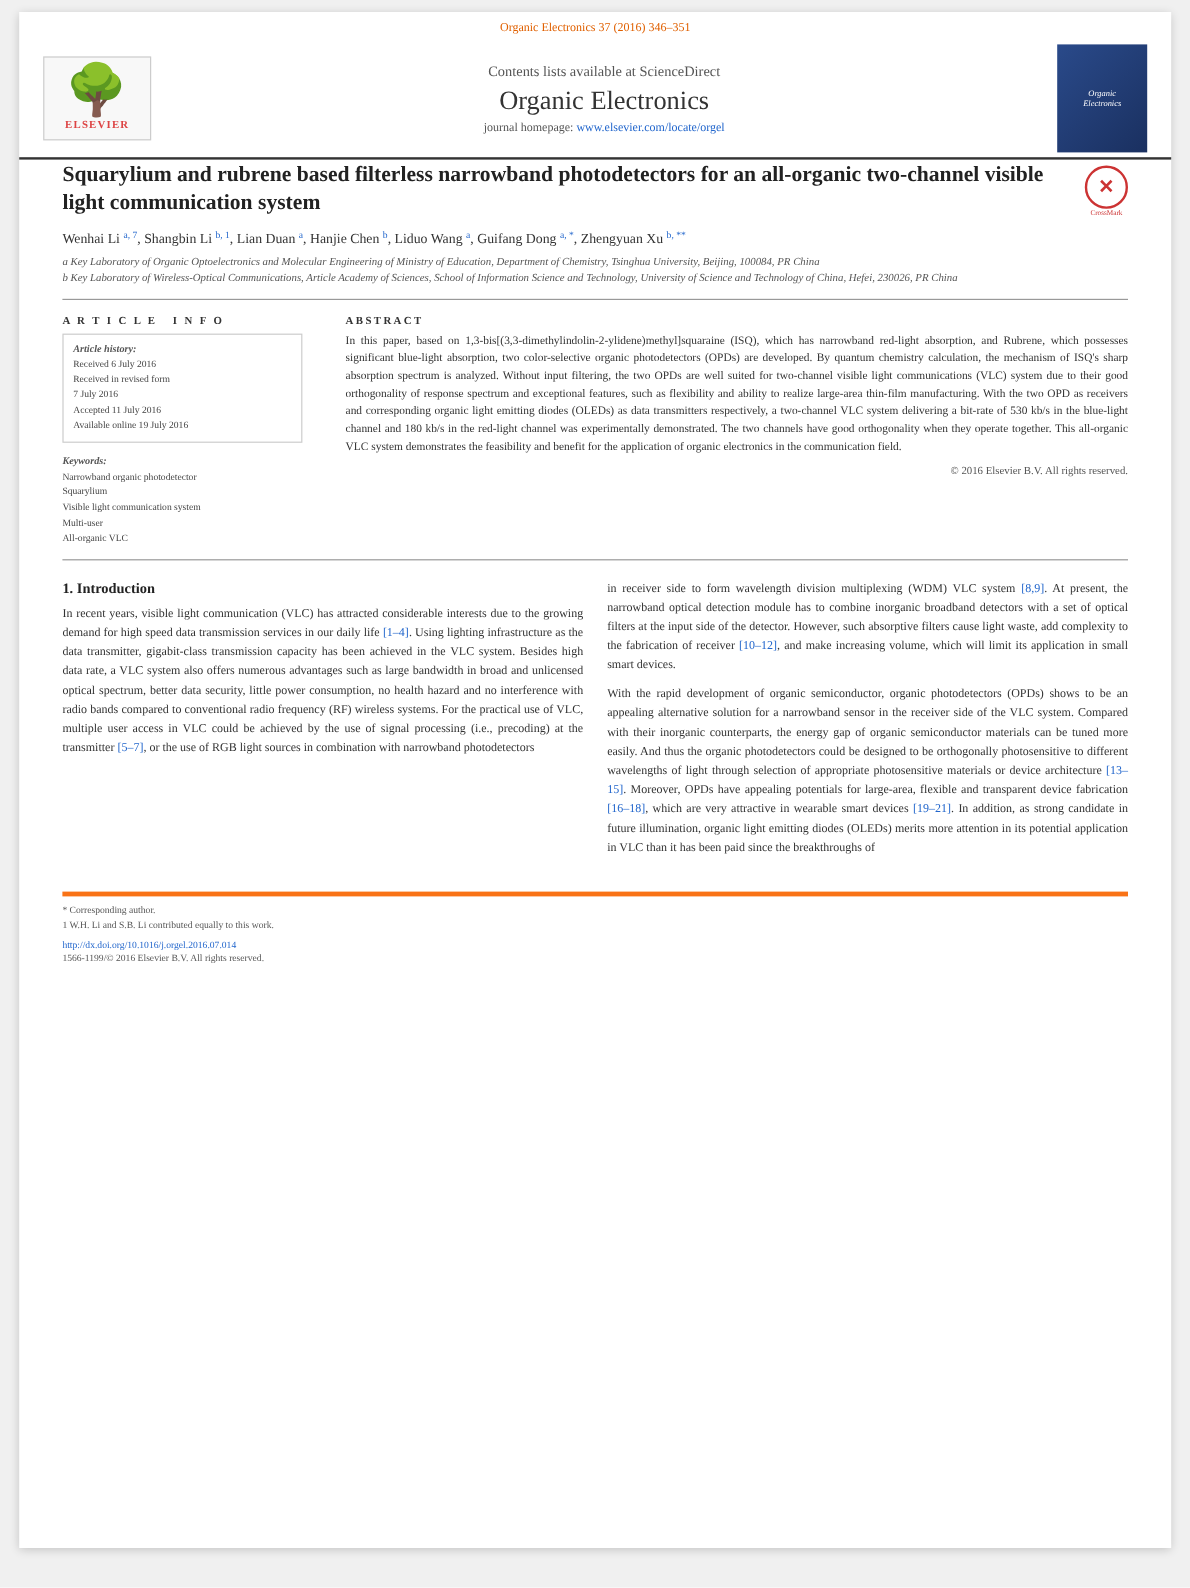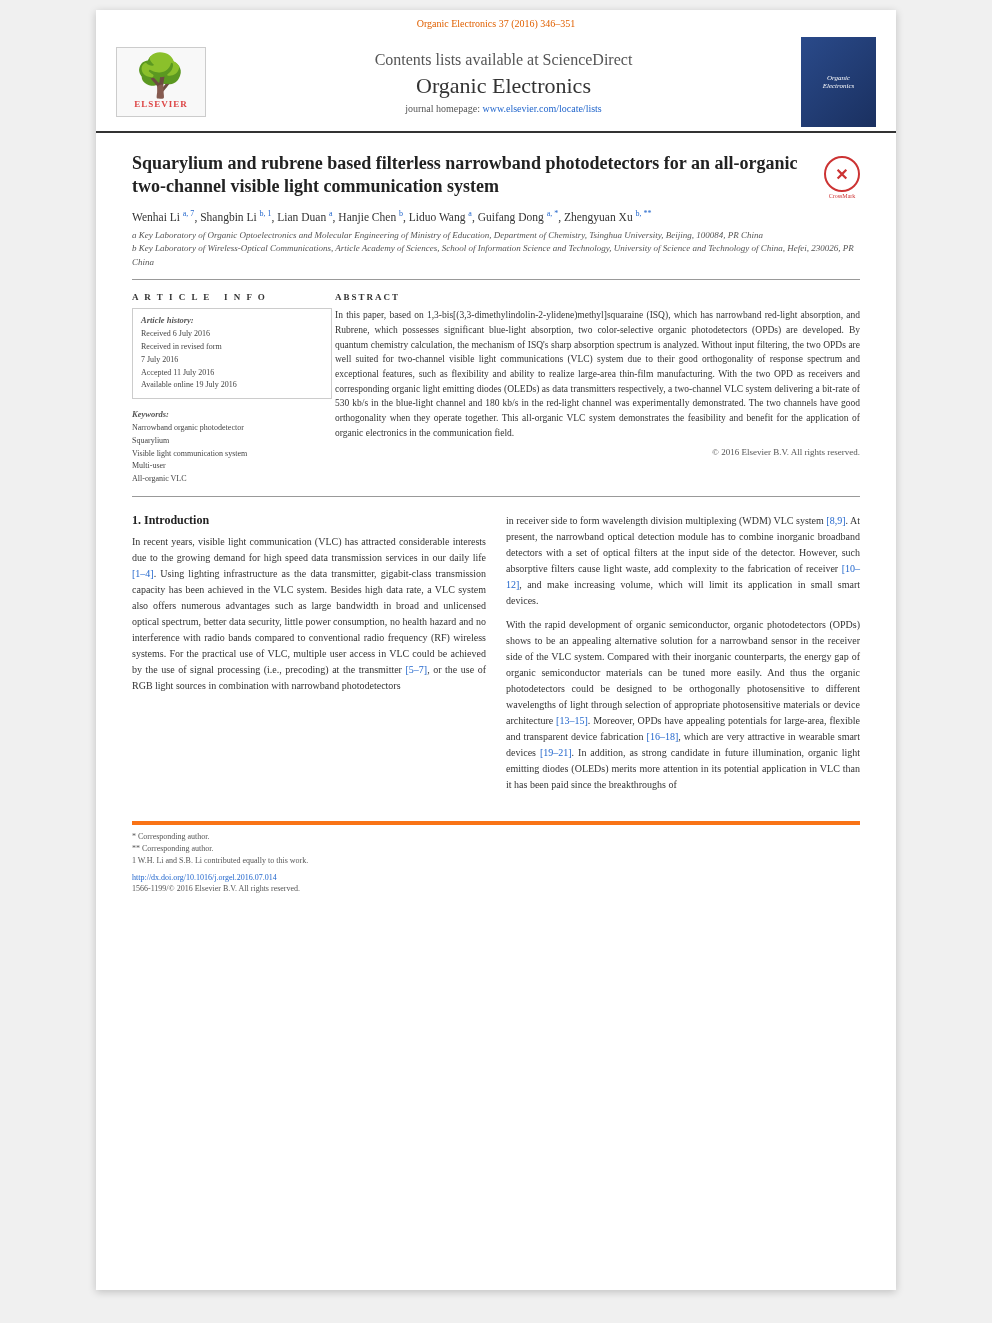--- a/index.html
+++ b/index.html
@@ -5,21 +5,21 @@
     * { margin: 0; padding: 0; box-sizing: border-box; }
     body {
       background: #f0f0f0;
       font-family: 'Times New Roman', Times, serif;
       display: flex;
       justify-content: center;
       padding: 10px;
     }
     .page {
       background: white;
-      width: 800px;
+      width: 960px;
       min-height: 1280px;
       padding: 0;
       box-shadow: 0 2px 8px rgba(0,0,0,0.2);
     }
     
     .journal-header {
       text-align: center;
       padding: 8px 20px 0;
       border-bottom: 2px solid #333;
     }
@@ -52,21 +52,21 @@
       color: #d44;
       letter-spacing: 1px;
       margin-top: 2px;
     }
     .journal-center {
       flex: 1;
       text-align: center;
       padding: 0 20px;
     }
     .contents-line {
-      font-size: 16px;
+      font-size: 12px;
       color: #555;
       margin-bottom: 2px;
     }
     .journal-title {
       font-size: 22px;
       font-weight: normal;
       color: #333;
       margin: 4px 0;
     }
     .journal-homepage {
@@ -90,21 +90,21 @@
       text-align: center;
       padding: 4px;
     }
     .journal-cover .cover-title {
       font-size: 7px;
       line-height: 1.2;
       font-style: italic;
     }
     
     .article-body {
-      padding: 19px 36px;
+      padding: 1px 36px;
     }
     .article-title {
       font-size: 18px;
       font-weight: bold;
       color: #222;
       margin-bottom: 10px;
       line-height: 1.3;
     }
     .authors {
       font-size: 11.5px;
@@ -122,21 +122,21 @@
       margin-bottom: 8px;
       line-height: 1.5;
     }
     .divider {
       border: none;
       border-top: 1px solid #999;
       margin: 10px 0;
     }
     .two-col {
       display: flex;
-      gap: 3px;
+      gap: 36px;
       margin-top: 12px;
     }
     .left-col {
       width: 200px;
       flex-shrink: 0;
     }
     .right-col {
       flex: 1;
     }
     .section-label {
@@ -278,21 +278,21 @@
       </div>
 
       <div class="journal-center">
         <div class="contents-line">
           <span>Contents lists available at</span>
           <a>ScienceDirect</a>
         </div>
         <div class="journal-title">Organic Electronics</div>
         <div class="journal-homepage">
           <span>journal homepage:</span>
-          <a>www.elsevier.com/locate/lists</a>
+          <a>www.elsevier.com/locate/orgel</a>
         </div>
       </div>
 
       <div class="journal-cover">
         <div class="cover-title" style="white-space:pre-line;">Organic
 Electronics</div>
       </div>
     </div>
   </div>
 
@@ -363,21 +363,20 @@
           in receiver side to form wavelength division multiplexing (WDM) VLC system <a class="ref-link">[8,9]</a>. At present, the narrowband optical detection module has to combine inorganic broadband detectors with a set of optical filters at the input side of the detector. However, such absorptive filters cause light waste, add complexity to the fabrication of receiver <a class="ref-link">[10–12]</a>, and make increasing volume, which will limit its application in small smart devices.
         </div>
         <div class="body-text">
           With the rapid development of organic semiconductor, organic photodetectors (OPDs) shows to be an appealing alternative solution for a narrowband sensor in the receiver side of the VLC system. Compared with their inorganic counterparts, the energy gap of organic semiconductor materials can be tuned more easily. And thus the organic photodetectors could be designed to be orthogonally photosensitive to different wavelengths of light through selection of appropriate photosensitive materials or device architecture <a class="ref-link">[13–15]</a>. Moreover, OPDs have appealing potentials for large-area, flexible and transparent device fabrication <a class="ref-link">[16–18]</a>, which are very attractive in wearable smart devices <a class="ref-link">[19–21]</a>. In addition, as strong candidate in future illumination, organic light emitting diodes (OLEDs) merits more attention in its potential application in VLC than it has been paid since the breakthroughs of
         </div>
       </div>
     </div>
 
     <div class="footnote-area">
       <div class="footnote-text">* Corresponding author.</div>
-      <div class="footnote-text">** Corresponding author.</div>
       <div class="footnote-text">1 W.H. Li and S.B. Li contributed equally to this work.</div>
       <div class="doi-line">
         <a>http://dx.doi.org/10.1016/j.orgel.2016.07.014</a>
       </div>
       <div class="issn-line">1566-1199/© 2016 Elsevier B.V. All rights reserved.</div>
     </div>
   </div>
 </div>
 
 </body></html>

